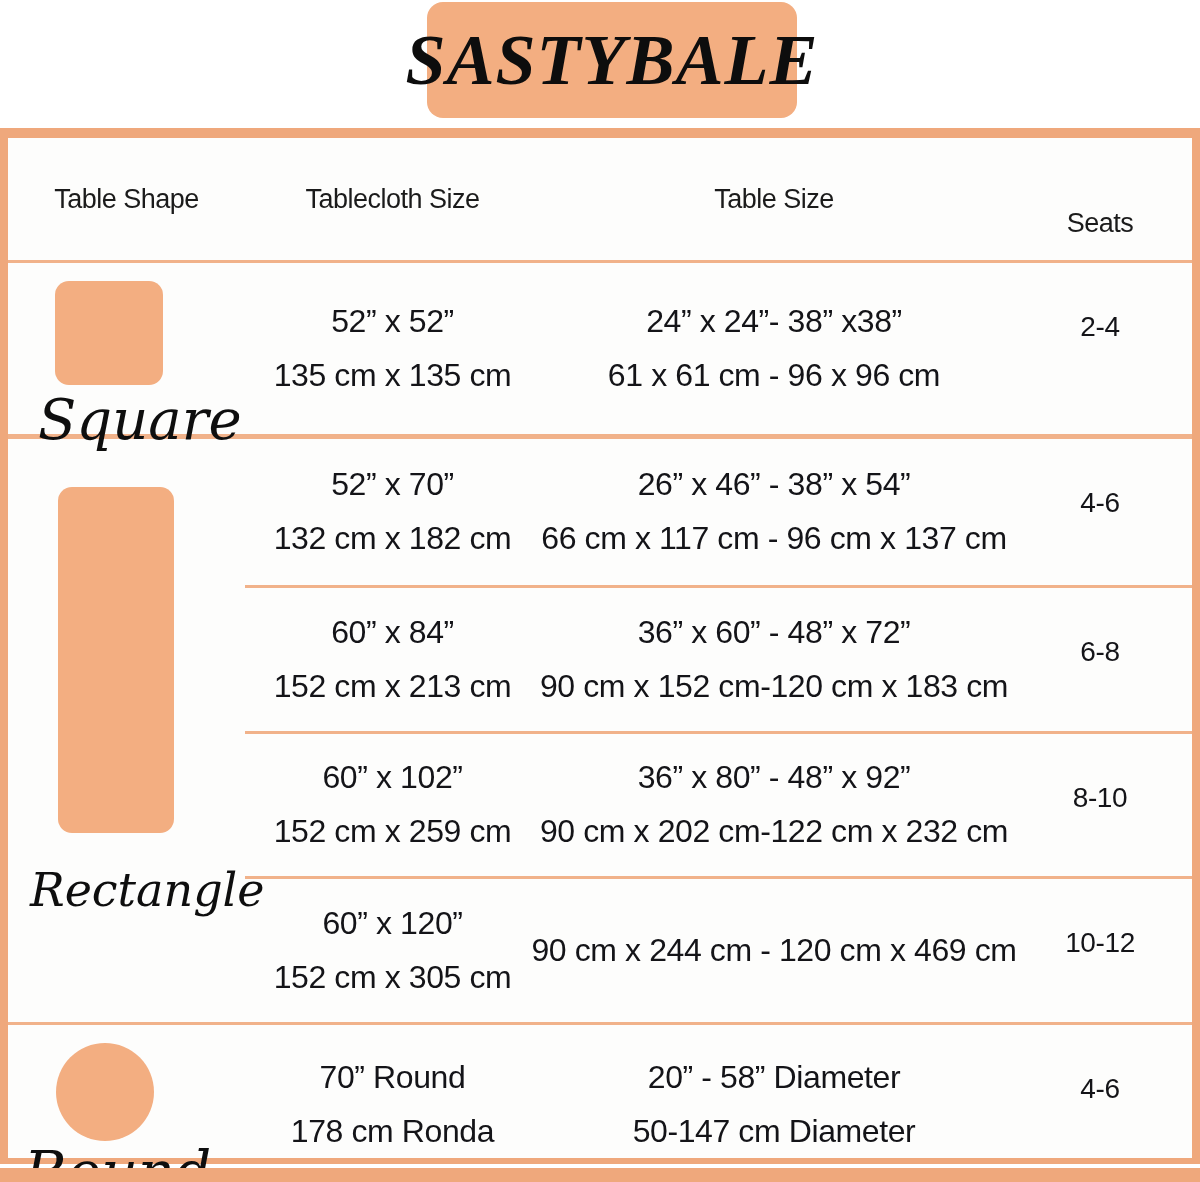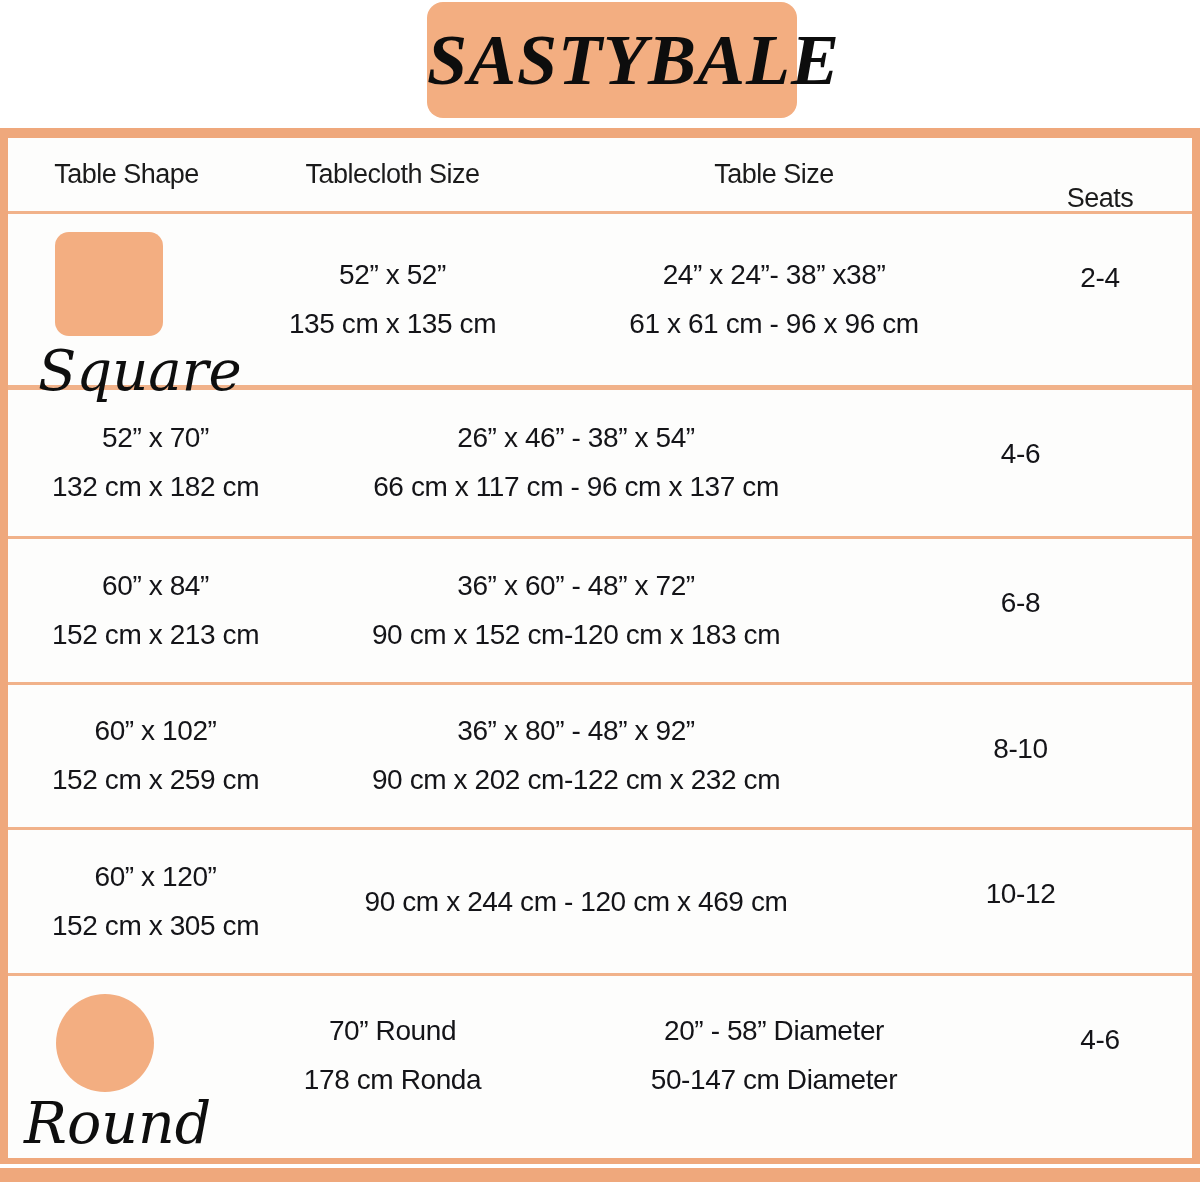--- a/index.html
+++ b/index.html
@@ -12,21 +12,21 @@
     position: relative;
   }
 
   
   .logo {
     position: absolute;
     left: 427px; top: 2px;
     width: 370px; height: 116px;
     background: var(--peach, #F3AE81);
     border-radius: 16px;
-    display: flex; align-items: center; justify-content: flex-start;
+    display: flex; align-items: center; justify-content: center;
   }
   .logo-text {
     font-family: "Liberation Serif", serif;
     font-style: italic;
     font-weight: 700;
     font-size: 72px;
     letter-spacing: 1px;
     color: #0d0d0d;
   }
 
@@ -44,41 +44,41 @@
   .grid-row { display: flex; width: 100%; }
 
   
   .col-shape  { width: 237px; flex: 0 0 237px; }
   .col-cloth  { width: 295px; flex: 0 0 295px; }
   .col-size   { width: 468px; flex: 0 0 468px; }
   .col-seats  { flex: 1 1 auto; margin-top: 48px; }
 
   
   .header-row {
-    height: 76px;
+    height: 125px;
     border-bottom: 3px solid var(--divider, #F1B28A);
     align-items: center;
   }
   .hcell {
     font-size: 27px;
     font-weight: 400;
     letter-spacing: -0.5px;
     color: #1b1b1b;
     text-align: center;
   }
 
   
   .dcell {
     display: flex; flex-direction: column;
     align-items: center; justify-content: center;
     gap: 17px;
     text-align: center;
   }
   .dim {
-    font-size: 28px;
+    font-size: 32px;
     letter-spacing: -0.4px;
     color: #141418;
     white-space: nowrap;
   }
   .seats-val {
     font-size: 28px;
     letter-spacing: -0.4px;
     color: #141418;
   }
   .dcell.seats { justify-content: flex-start; }
@@ -114,21 +114,21 @@
   .label-square { margin: 2px 0 0 30px; }
   .label-rect   { margin: 30px 0 0 22px; font-size: 46px; }
   .label-round  { margin: -2px 0 0 16px; font-size: 57px; }
 
   
   .section-square { height: 176px; border-bottom: 5px solid var(--divider, #F1B28A); }
   .section-rect   { height: 586px; border-bottom: 3px solid var(--divider, #F1B28A); }
   .section-round  { height: 158px; }
 
   .rect-subrows { display: flex; flex-direction: column; flex: 1 1 auto; }
-  .subrow { display: flex; flex: 1 1 25%; gap: 39px; }
+  .subrow { display: flex; flex: 1 1 25%; }
   .subrow + .subrow { border-top: 3px solid var(--divider, #F1B28A); }
 
   
   .bottom-bar {
     position: absolute;
     left: 0; top: 1168px;
     width: 1200px; height: 14px;
     background: var(--border, #EFA87C);
   }
 </style>
@@ -160,20 +160,24 @@
     <div class="col-size dcell">
       <span class="dim">24” x 24”- 38” x38”</span>
       <span class="dim">61 x 61 cm - 96 x 96 cm</span>
     </div>
     <div class="col-seats dcell seats">
       <span class="seats-val">2-4</span>
     </div>
   </div>
 
   <div class="grid-row section-rect">
+    <div class="col-shape shape-cell">
+      <div class="shape rect"></div>
+      <div class="shape-label label-rect">Rectangle</div>
+    </div>
     <div class="rect-subrows">
 
       <div class="subrow">
         <div class="col-cloth dcell">
           <span class="dim">52” x 70”</span>
           <span class="dim">132 cm x 182 cm</span>
         </div>
         <div class="col-size dcell">
           <span class="dim">26” x 46” - 38” x 54”</span>
           <span class="dim">66 cm x 117 cm - 96 cm x 137 cm</span>

